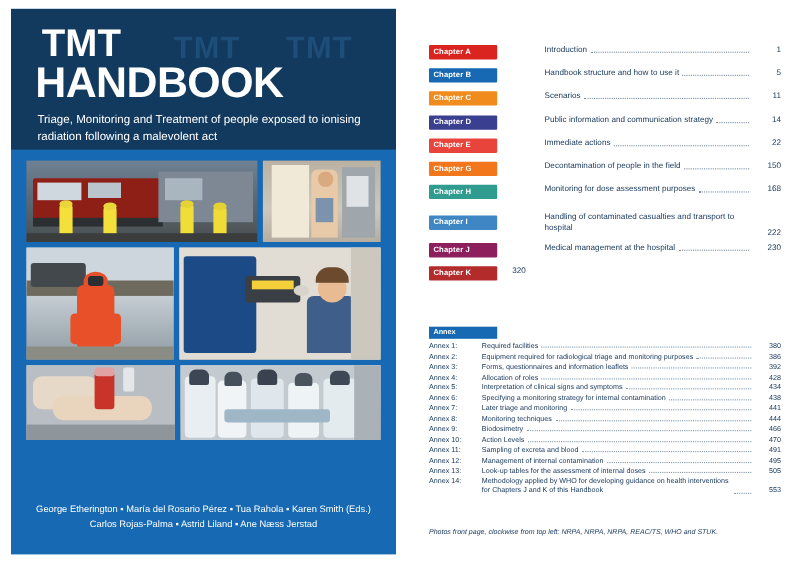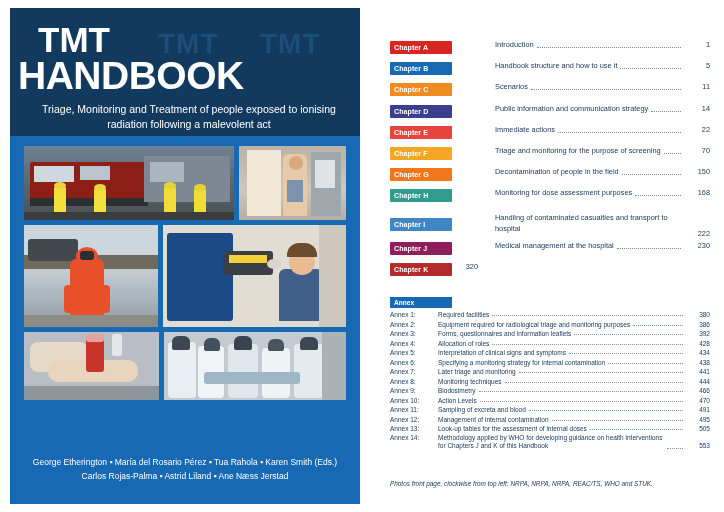--- a/index.html
+++ b/index.html
@@ -44,36 +44,35 @@
     position: absolute;
     left: 28px; top: 14px;
     color: #ffffff;
     font-size: 35px;
     font-weight: bold;
     letter-spacing: 0px;
     line-height: 1;
   }
   .title-handbook {
     position: absolute;
-    left: 8px; top: 48px;
+    left: 22px; top: 48px;
     color: #ffffff;
     font-size: 39px;
     font-weight: bold;
     letter-spacing: -0.5px;
     line-height: 1;
     white-space: nowrap;
   }
   .subtitle {
     position: absolute;
     left: 24px; top: 94px;
     width: 310px;
     color: #ffffff;
     font-size: 10.5px;
     line-height: 1.45;
-    text-align: center;
   }
 
   
   .photos {
     position: absolute;
     left: 14px; top: 138px;
     width: 322px;
   }
   .prow { display: flex; gap: 5px; margin-bottom: 5px; }
   .ph {
@@ -339,28 +338,20 @@
 
     <div class="chap-row">
       <div class="chip" style="background:#e8443c">Chapter E</div>
       <div class="chap-mid">
           <span class="chap-title">Immediate actions</span>
           <span class="dots"></span>
         </div>
       <div class="pg">22</div>
     </div>
 
-    <div class="chap-row">
-      <div class="chip" style="background:#f5a623">Chapter F</div>
-      <div class="chap-mid">
-          <span class="chap-title">Triage and monitoring for the purpose of screening</span>
-          <span class="dots"></span>
-        </div>
-      <div class="pg">70</div>
-    </div>
 
     <div class="chap-row">
       <div class="chip" style="background:#f2761c">Chapter G</div>
       <div class="chap-mid">
           <span class="chap-title">Decontamination of people in the field</span>
           <span class="dots"></span>
         </div>
       <div class="pg">150</div>
     </div>
 

